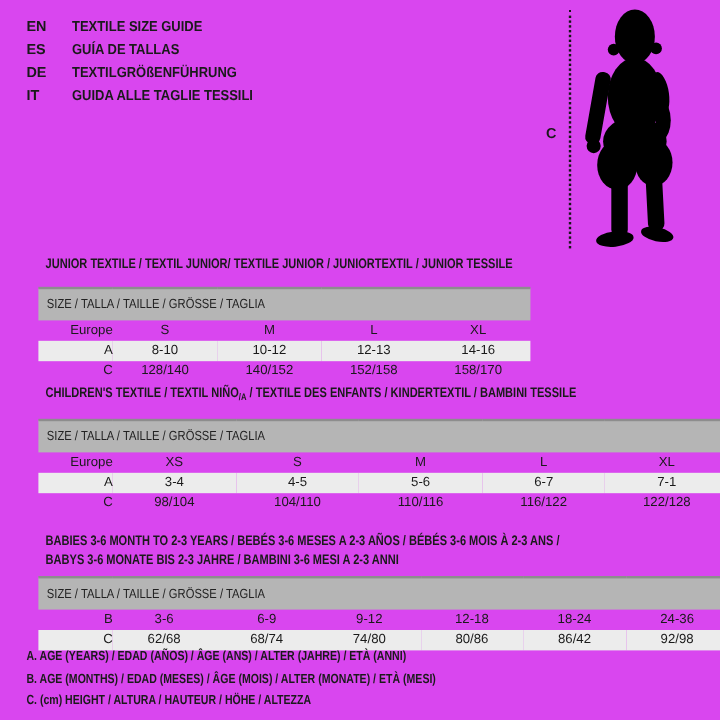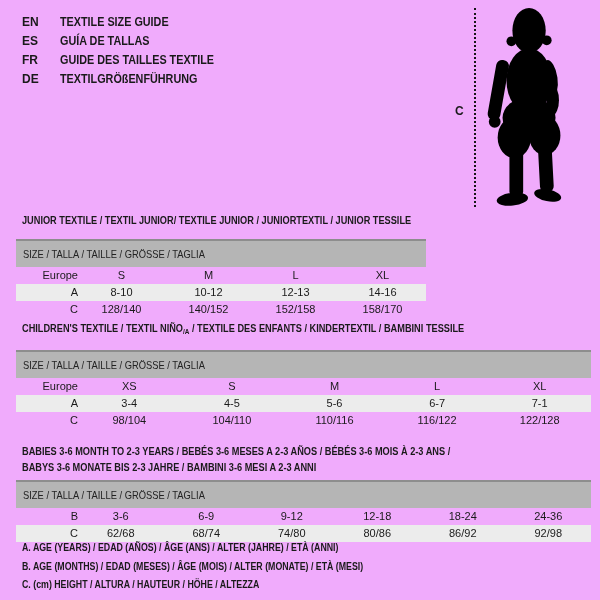--- a/index.html
+++ b/index.html
@@ -1,38 +1,38 @@
 <!DOCTYPE html>
 <html><head>
 <meta charset="utf-8">
 <style>
   html,body{margin:0;padding:0;background:#fff;}
   body{width:600px;height:600px;overflow:hidden;
        font-family:"Liberation Sans",sans-serif;color:#1a1a1a;}
-  .canvas{position:relative;width:600px;height:600px;background:#f0abfc;}
+  .canvas{position:relative;width:600px;height:600px;background:#d946ef;}
 
   
   .lang-list{position:absolute;left:22px;top:13px;}
   .lang-row{display:flex;line-height:19px;font-size:12px;font-weight:700;}
   .lang-code{width:38px;flex:0 0 38px;}
 
   
   .dash-line{position:absolute;left:474px;top:8px;height:199px;width:0;
              border-left:2px dotted #161616;}
   .c-label{position:absolute;left:455px;top:104px;font-size:12px;font-weight:700;}
   .baby-svg{position:absolute;left:484px;top:6px;width:95px;height:206px;}
 
   
   .scale-x{display:inline-block;transform:scaleX(.8);transform-origin:0 50%;white-space:nowrap;}
   .scale-x85{display:inline-block;transform:scaleX(.85);transform-origin:0 50%;white-space:nowrap;}
   .lang-title.scale-x{transform:scaleX(.9);}
   .tline{display:block;transform:scaleX(.8);transform-origin:0 50%;white-space:nowrap;}
 
   
-  .table-section{position:absolute;left:16px;}
+  .table-section{position:absolute;left:32px;}
   .sec1{top:214px;width:410px;}
   .sec2{top:322px;width:575px;}
   .sec3{top:427px;width:575px;margin-top:16px;}
   .tbl-title{margin:0 0 12px 6px;font-size:11.5px;font-weight:700;line-height:13px;}
   .sec3 .tbl-title{line-height:16px;margin-bottom:5px;}
   .sub{font-size:8px;vertical-align:-2px;}
 
   table.size-table{width:100%;border-collapse:collapse;table-layout:fixed;}
   col.label-col{width:62px;}
   th.size-h{background:#b5b5b5;border-top:2px solid #8d8d8d;height:27px;
@@ -54,26 +54,26 @@
   <div class="lang-list" id="lang-list">
       <div class="lang-row">
         <span class="lang-code">EN</span>
         <span class="lang-title scale-x">TEXTILE SIZE GUIDE</span>
       </div>
       <div class="lang-row">
         <span class="lang-code">ES</span>
         <span class="lang-title scale-x">GUÍA DE TALLAS</span>
       </div>
       <div class="lang-row">
-        <span class="lang-code">FR</span>
-        <span class="lang-title scale-x">GUIDE DES TAILLES TEXTILE</span>
-      </div>
-      <div class="lang-row">
         <span class="lang-code">DE</span>
         <span class="lang-title scale-x">TEXTILGRÖßENFÜHRUNG</span>
+      </div>
+      <div class="lang-row">
+        <span class="lang-code">IT</span>
+        <span class="lang-title scale-x">GUIDA ALLE TAGLIE TESSILI</span>
       </div>
     </div>
 
   <div class="dash-line"></div>
   <span class="c-label">C</span>
 
   <svg class="baby-svg" viewBox="0 0 95 210" xmlns="http://www.w3.org/2000/svg" fill="#000">
     <ellipse cx="45" cy="25" rx="17" ry="23"></ellipse>
     <circle cx="27" cy="36" r="5"></circle>
     <circle cx="63" cy="35" r="5"></circle>
@@ -206,21 +206,21 @@
               <td>12-18</td>
               <td>18-24</td>
               <td>24-36</td>
             </tr>
             <tr class="alt">
               <td class="lbl">C</td>
               <td>62/68</td>
               <td>68/74</td>
               <td>74/80</td>
               <td>80/86</td>
-              <td>86/92</td>
+              <td>86/42</td>
               <td>92/98</td>
             </tr>
           </tbody>
         </table>
       </section>
     </div>
 
   <div class="footnotes" id="footnotes"><div class="fn-line scale-x">A. AGE (YEARS) / EDAD (AÑOS) / ÂGE (ANS) / ALTER (JAHRE) / ETÀ (ANNI)</div><div class="fn-line scale-x">B. AGE (MONTHS) / EDAD (MESES) / ÂGE (MOIS) / ALTER (MONATE) / ETÀ (MESI)</div><div class="fn-line scale-x">C. (cm) HEIGHT / ALTURA / HAUTEUR / HÖHE / ALTEZZA</div></div>
 
 </div>

